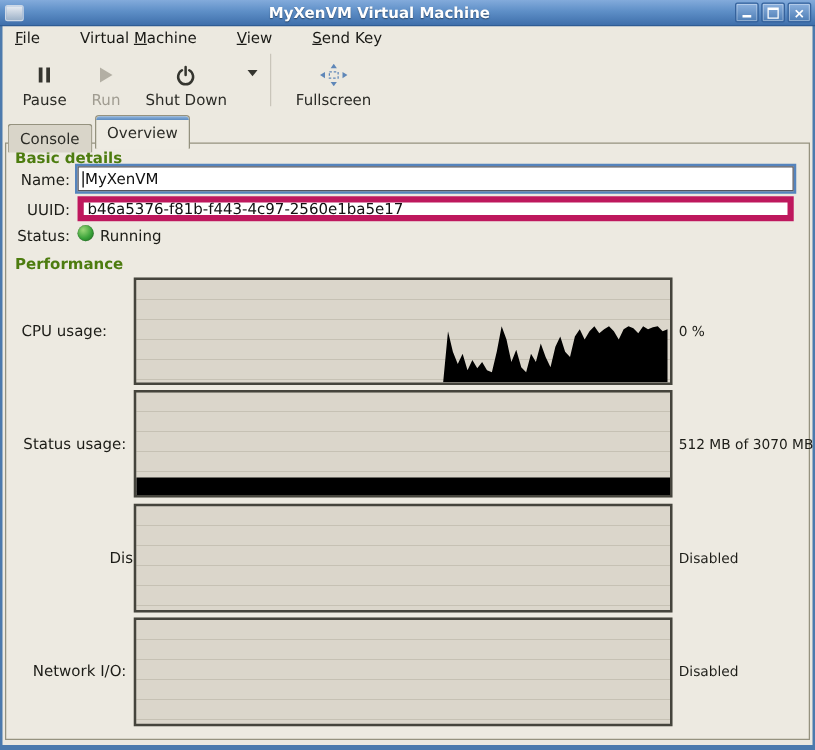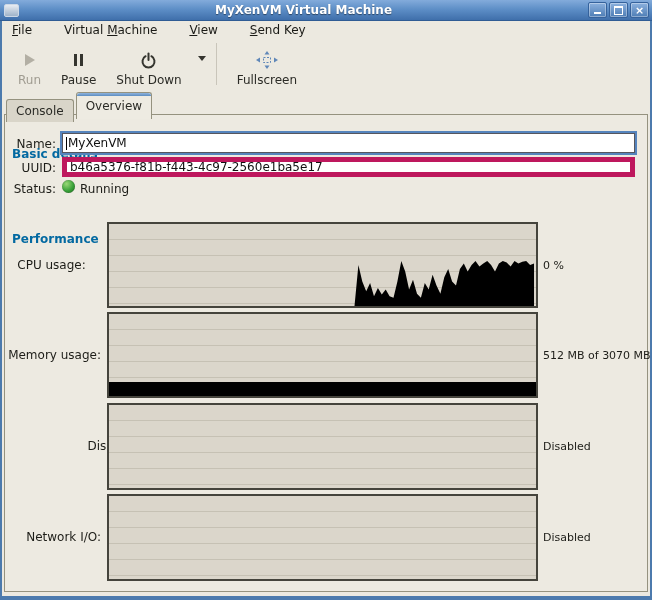--- a/index.html
+++ b/index.html
@@ -59,21 +59,21 @@
   .tab-bar{position:absolute;left:4px;top:72px;display:flex;align-items:flex-end;z-index:3;}
   .tab{position:relative;padding:4px 9px 4px;background:#d9d5c9;
     border:1px solid #95927f;border-bottom:none;border-radius:3px 3px 0 0;
     margin-right:2px;top:3px;color:#2b2b26;cursor:default;}
   .tab.active{background:#eeebe2;top:0;padding-top:6px;padding-bottom:6px;z-index:4;}
   .tab.active::before{content:"";position:absolute;top:0;left:0;right:0;height:3px;
     background:linear-gradient(#8fb4de,#5d8cc0);border-radius:3px 3px 0 0;}
   .notebook{position:absolute;left:2px;right:2px;top:94px;bottom:4px;
     background:#edeae1;border:1px solid #95927f;z-index:1;}
   
-  .section-heading{position:absolute;font-weight:bold;color:#0369a1;z-index:2;margin-top:28px;}
+  .section-heading{position:absolute;font-weight:bold;color:#4d7c0f;z-index:2;}
   .field-label{position:absolute;left:0;width:54px;text-align:right;z-index:2;}
   .gtk-entry{position:absolute;left:60px;width:573px;height:20px;z-index:2;
     background:#fff;border:5px solid #be185d;box-sizing:border-box;
     font:12px "DejaVu Sans","Liberation Sans",sans-serif;color:#111;
     padding:0 3px;display:flex;align-items:center;white-space:nowrap;overflow:hidden;}
   .gtk-entry.focused{border:1px solid #56565e;box-shadow:0 0 0 2px #5584bd;}
   .caret{width:1px;height:13px;background:#000;margin-right:1px;flex:0 0 auto;}
   .status-icon{position:absolute;left:60px;top:160px;width:13px;height:13px;border-radius:50%;
     background:radial-gradient(circle at 35% 30%,#9ad877 0%,#3aa23a 55%,#1d6b1d 100%);
     box-shadow:inset 0 0 1px rgba(0,0,0,.5);z-index:2;}
@@ -112,34 +112,34 @@
 <div class="client">
 
   <div class="menubar">
       <div class="menu-item"><u>F</u>ile</div>
       <div class="menu-item">Virtual <u>M</u>achine</div>
       <div class="menu-item"><u>V</u>iew</div>
       <div class="menu-item"><u>S</u>end Key</div>
     </div>
 
   <div class="toolbar">
-    <button class="tool-button disabled">
-      <span class="icon-slot">
-          <span class="icon-play"></span>
-        </span>
-      <span>Run</span>
-    </button>
     <button class="tool-button">
       <span class="icon-slot">
           <span class="icon-pause">
             <span></span>
             <span></span>
           </span>
         </span>
       <span>Pause</span>
+    </button>
+    <button class="tool-button disabled">
+      <span class="icon-slot">
+          <span class="icon-play"></span>
+        </span>
+      <span>Run</span>
     </button>
     <button class="tool-button">
       <span class="icon-slot">
         <svg width="17" height="17" viewBox="0 0 17 17">
           <path d="M5.6 4.2 A6 6 0 1 0 11.4 4.2" fill="none" stroke="#35352f" stroke-width="2" stroke-linecap="round"></path>
           <line x1="8.5" y1="1.5" x2="8.5" y2="8" stroke="#35352f" stroke-width="2" stroke-linecap="round"></line>
         </svg>
       </span>
       <span>Shut Down</span>
     </button>
@@ -187,21 +187,21 @@
   <div class="section-heading" style="left:10px;top:184px;">Performance</div>
 
   <div class="perf-label" style="top:238px;text-align:center;">CPU usage:</div>
   <div class="chart" style="top:202px;">
     <svg viewBox="0 0 427 82" preserveAspectRatio="none">
       <polygon id="cpu-poly" fill="#000" points="245.5,82 245.5,82.0 249.4,41.0 253.3,57.4 257.2,67.2 261.1,59.0 265.0,72.2 268.9,64.0 272.8,70.5 276.7,65.6 280.6,72.2 284.5,73.8 288.4,57.4 292.3,36.9 296.2,47.6 300.1,65.6 304.0,55.8 308.0,69.7 311.9,73.8 315.8,59.0 319.7,65.6 323.6,50.8 327.5,61.5 331.4,69.7 335.3,53.3 339.2,45.1 343.1,57.4 347.0,61.5 350.9,45.1 354.8,39.4 358.7,47.6 362.6,41.0 366.5,36.9 370.4,42.6 374.3,39.4 378.2,36.9 382.1,41.0 386.0,47.6 389.9,39.4 393.8,36.9 397.7,38.5 401.6,42.6 405.5,36.9 409.4,39.4 413.3,37.7 417.2,36.9 421.1,41.0 425.0,39.4 425,82"></polygon>
     </svg>
   </div>
   <div class="perf-value" style="top:239px;">0 %</div>
 
-  <div class="perf-label" style="top:328px;">Memory usage:</div>
+  <div class="perf-label" style="top:328px;">Status usage:</div>
   <div class="chart" style="top:292px;">
     <div class="mem-bar" style="height: 16.7%;"></div>
   </div>
   <div class="perf-value" style="top:329px;">512 MB of 3070 MB</div>
 
   <div class="perf-label" style="top:419px;padding-left:37px;">Disk I/O:</div>
   <div class="chart" style="top:383px;height:87px;"></div>
   <div class="perf-value" style="top:420px;">Disabled</div>
 
   <div class="perf-label" style="top:510px;">Network I/O:</div>

